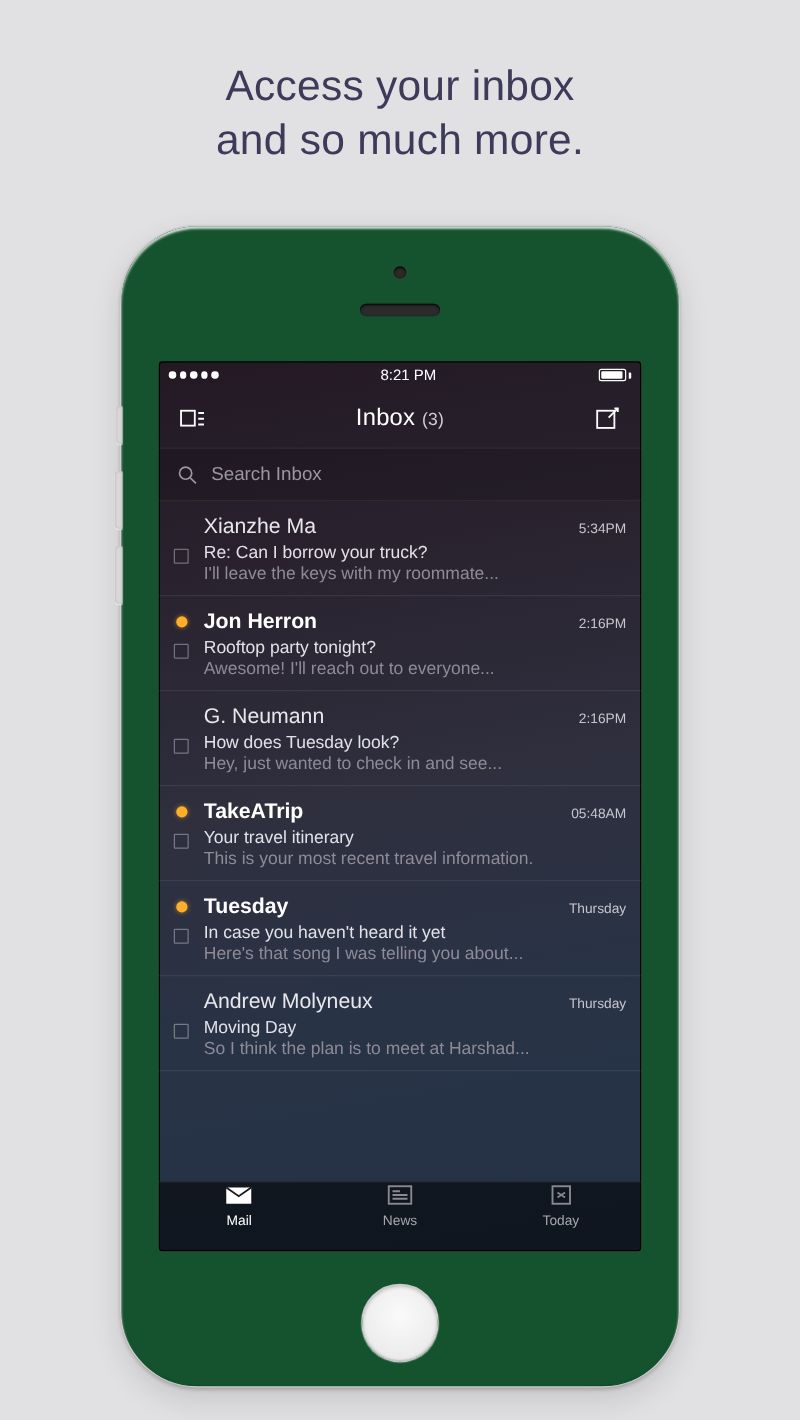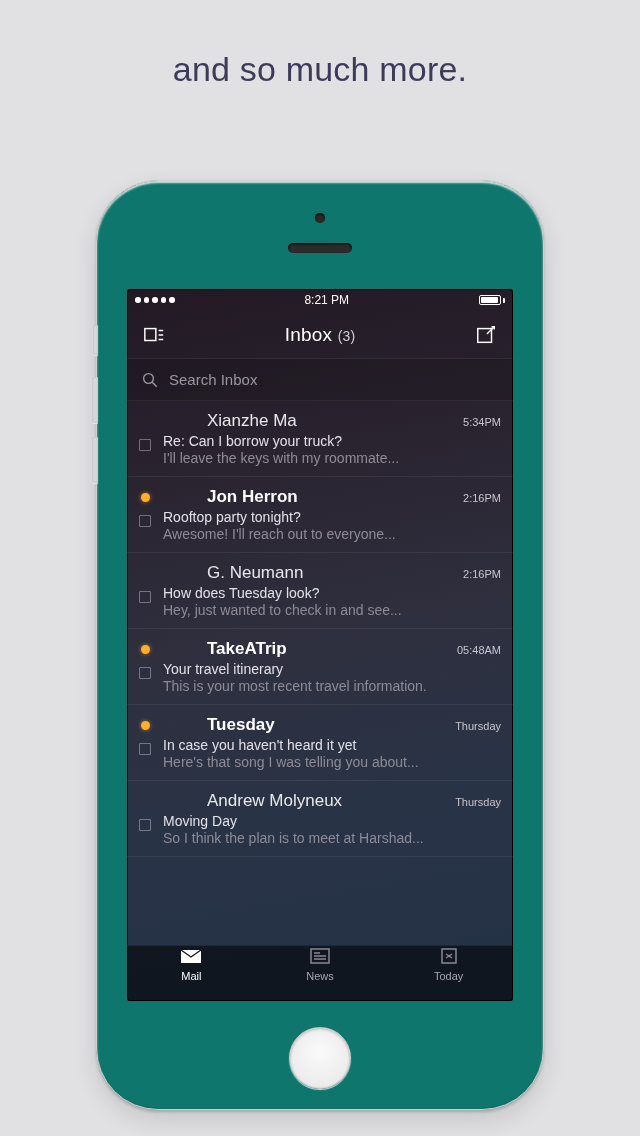--- a/index.html
+++ b/index.html
@@ -20,21 +20,21 @@
     padding-top: 48px;
     letter-spacing: 0.2px;
   }
   .phone {
     position: absolute;
     left: 50%;
     transform: translateX(-50%);
     top: 180px;
     width: 448px;
     height: 930px;
-    background: #0f766e;
+    background: #14532d;
     border-radius: 62px;
     box-shadow:
       0 2px 3px rgba(0,0,0,0.18),
       0 10px 25px rgba(0,0,0,0.12),
       inset 0 0 3px rgba(0,0,0,0.15),
       inset 0 2px 2px rgba(255,255,255,0.9);
     border: 1px solid #cfcfcf;
   }
   .phone::before { 
     content: "";
@@ -168,21 +168,21 @@
     position: absolute;
     left: 12px;
     top: 38px;
     width: 12px; height: 12px;
     border: 1px solid rgba(255,255,255,0.35);
     border-radius: 1px;
   }
   .row .top {
     display: flex; justify-content: space-between; align-items: baseline;
   }
-  .row .sender { font-size: 17px; font-weight: 600; color: #fff; margin-left: 44px; }
+  .row .sender { font-size: 17px; font-weight: 600; color: #fff; }
   .row.read .sender { font-weight: 400; color: #e8e7eb; }
   .row .time { font-size: 11px; color: #c7c5cc; }
   .row .subject { font-size: 14px; color: #e3e1e7; margin-top: 2px; }
   .row .preview { font-size: 14px; color: #8e8b96; margin-top: 1px; white-space: nowrap; overflow: hidden; text-overflow: ellipsis; }
 
   
   .tabbar {
     position: absolute;
     left: 0; right: 0; bottom: 0;
     height: 56px;
@@ -209,20 +209,21 @@
     position: absolute;
     top: 112px;
     left: 0; right: 0; bottom: 56px;
     overflow: hidden;
   }
 </style>
 </head>
 <body>
 
 <div class="headline">
+  <div>Access your inbox</div>
   <div>and so much more.</div>
 </div>
 
 <div class="phone">
   <div class="side-btn mute"></div>
   <div class="side-btn vol1"></div>
   <div class="side-btn vol2"></div>
   <div class="home-btn"></div>
 
   <div class="screen">

